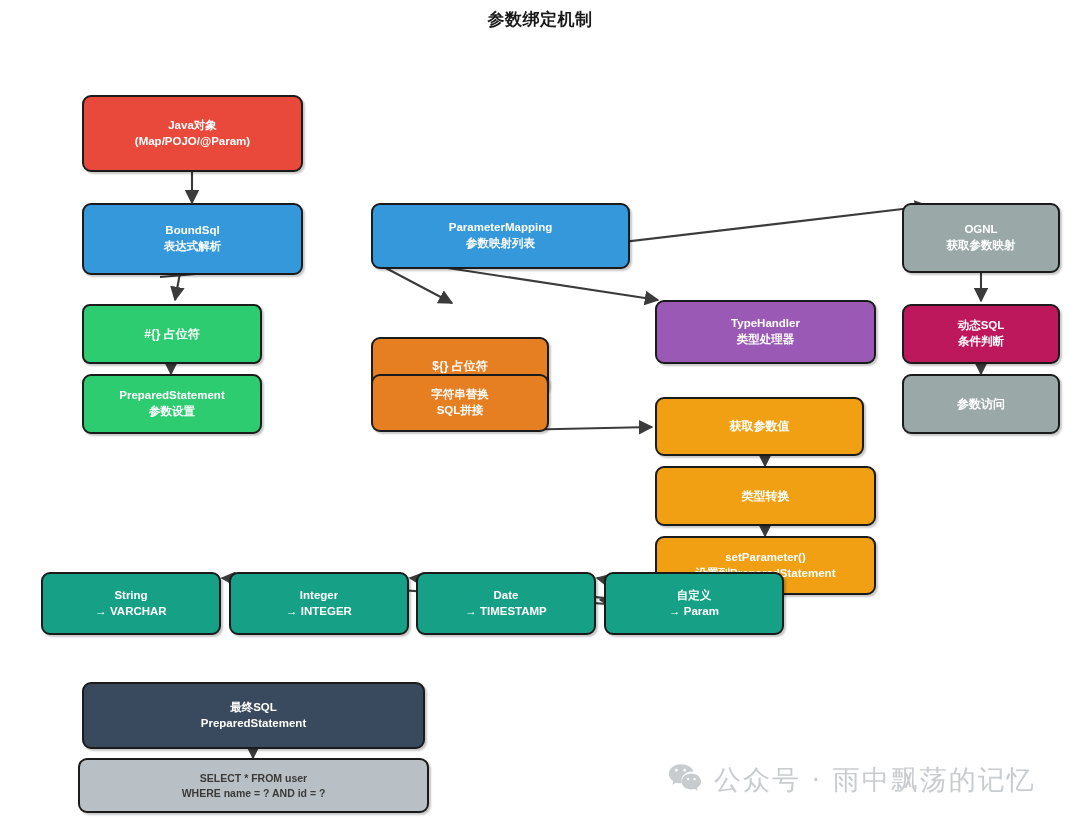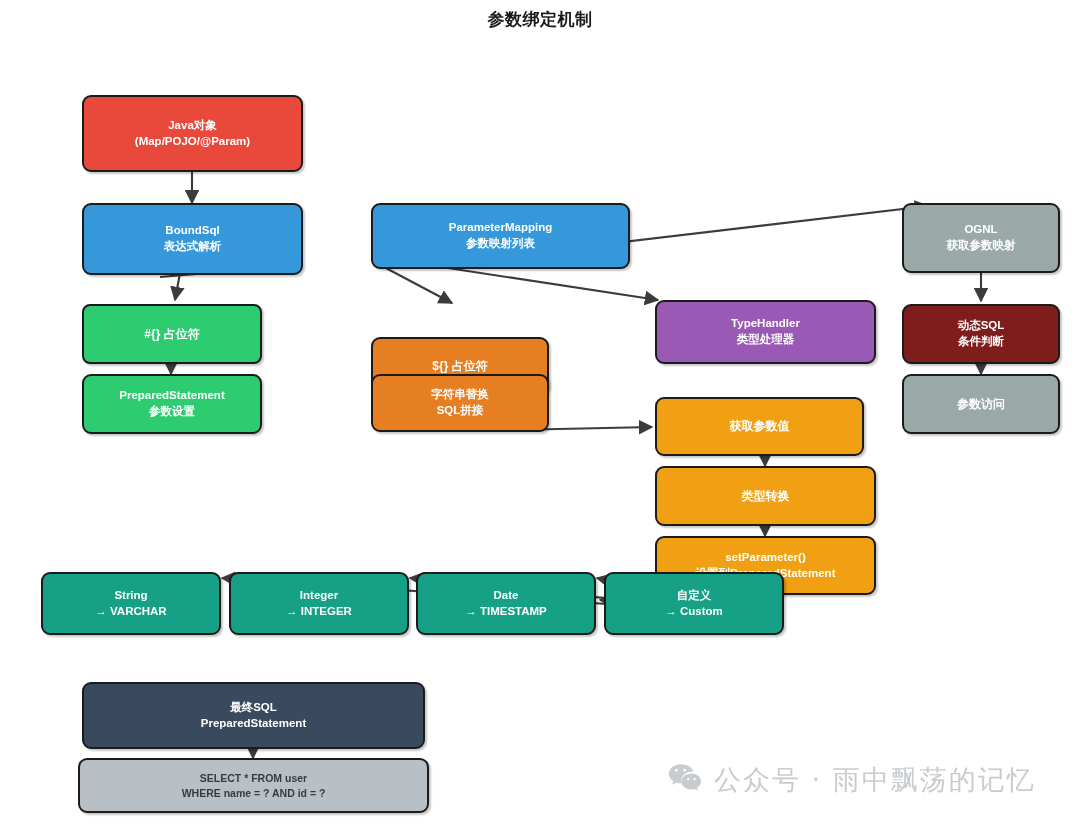--- a/index.html
+++ b/index.html
@@ -154,21 +154,21 @@
   <div class="node" style="left:655px; top:300px; width:221px; height:64px; background:#9b59b6;text-align:right;">
     <span class="l1">TypeHandler</span>
     <span class="l2">类型处理器</span>
   </div>
 
   <div class="node" style="left:902px; top:203px; width:158px; height:70px; background:#9aa8a8;">
     <span class="l1">OGNL</span>
     <span class="l2">获取参数映射</span>
   </div>
 
-  <div class="node" style="left:902px; top:304px; width:158px; height:60px; background:#7f1d1d;">
+  <div class="node" style="left:902px; top:304px; width:158px; height:60px; background:#be185d;">
     <span class="l1">动态SQL</span>
     <span class="l2">条件判断</span>
   </div>
 
   <div class="node single" style="left:902px; top:374px; width:158px; height:60px; background:#9aa8a8;">
     <span class="l1">参数访问</span>
   </div>
 
   <div class="node single" style="left:655px; top:397px; width:209px; height:59px; background:#f0a012;">
     <span class="l1">获取参数值</span>
@@ -193,21 +193,21 @@
     <span class="l2">→ INTEGER</span>
   </div>
 
   <div class="node" style="left:416px; top:572px; width:180px; height:63px; background:#16a085;">
     <span class="l1">Date</span>
     <span class="l2">→ TIMESTAMP</span>
   </div>
 
   <div class="node" style="left:604px; top:572px; width:180px; height:63px; background:#16a085;">
     <span class="l1">自定义</span>
-    <span class="l2">→ Custom</span>
+    <span class="l2">→ Param</span>
   </div>
 
   <div class="node" style="left:82px; top:682px; width:343px; height:67px; background:#3a4a5e;">
     <span class="l1">最终SQL</span>
     <span class="l2">PreparedStatement</span>
   </div>
 
   <div class="node sql-out" style="left:78px; top:758px; width:351px; height:55px; background:#b9c0c5;">
     <span class="l1">SELECT * FROM user</span>
     <span class="l2">WHERE name = ? AND id = ?</span>

